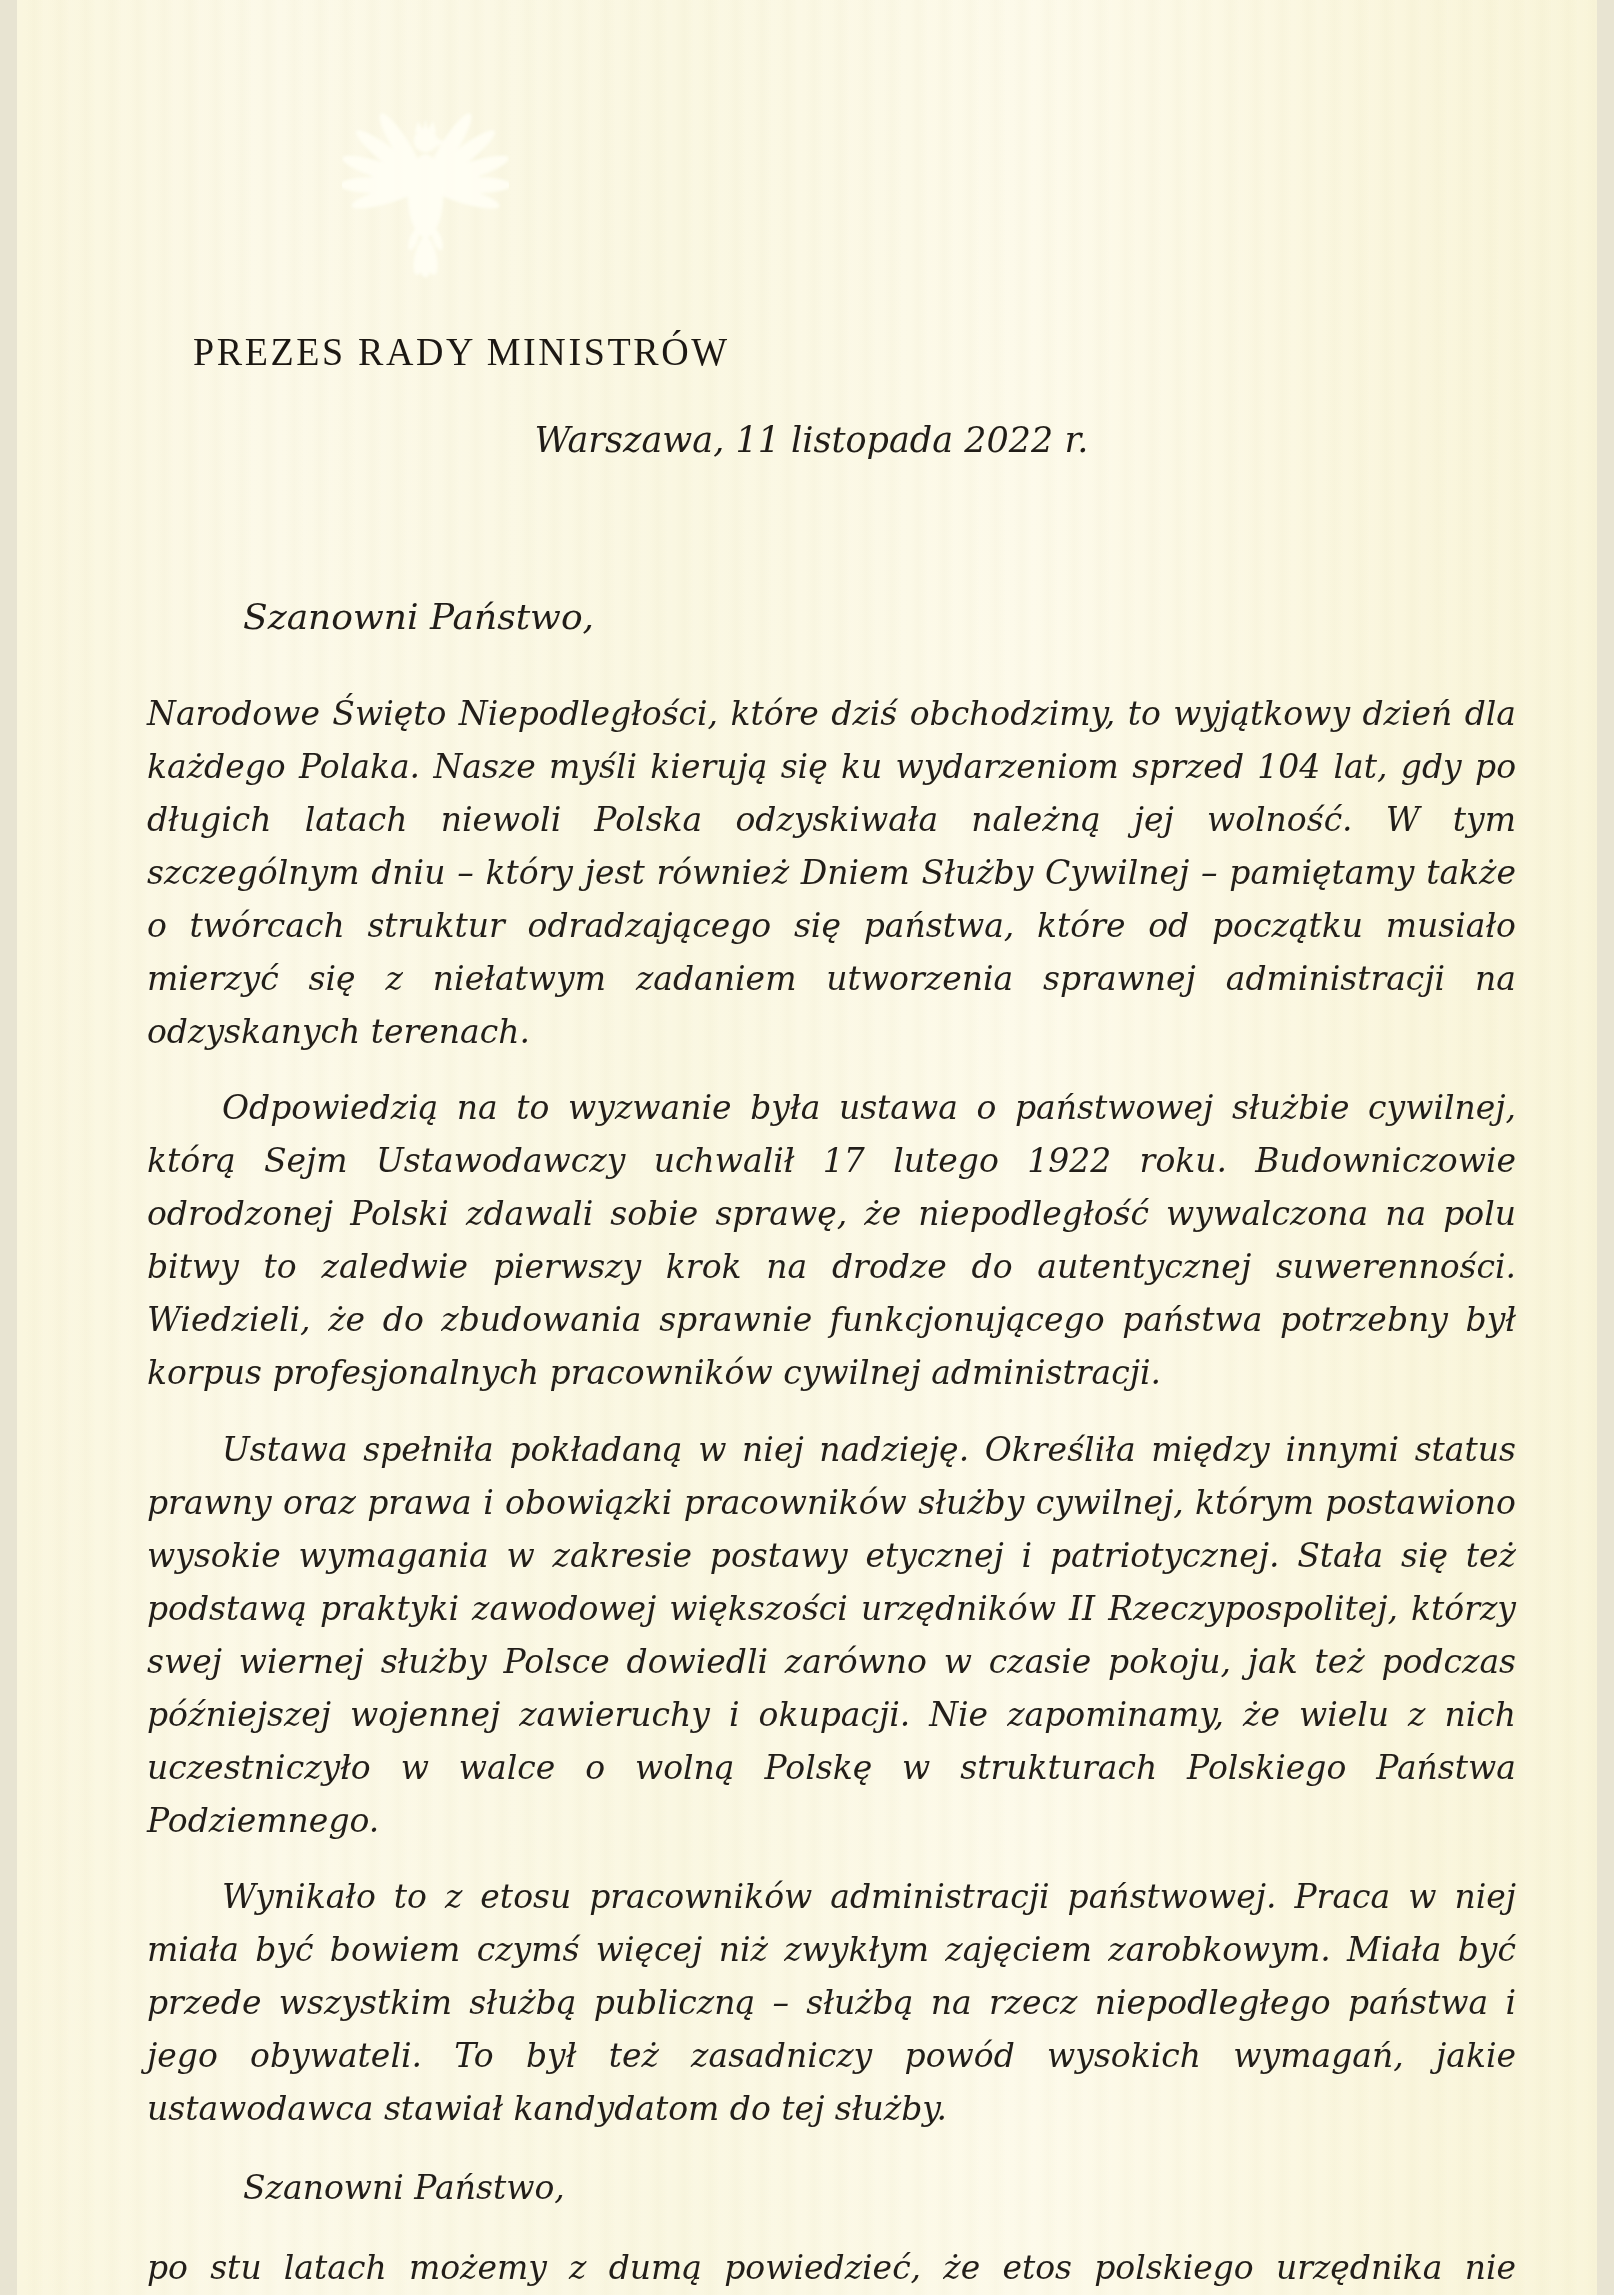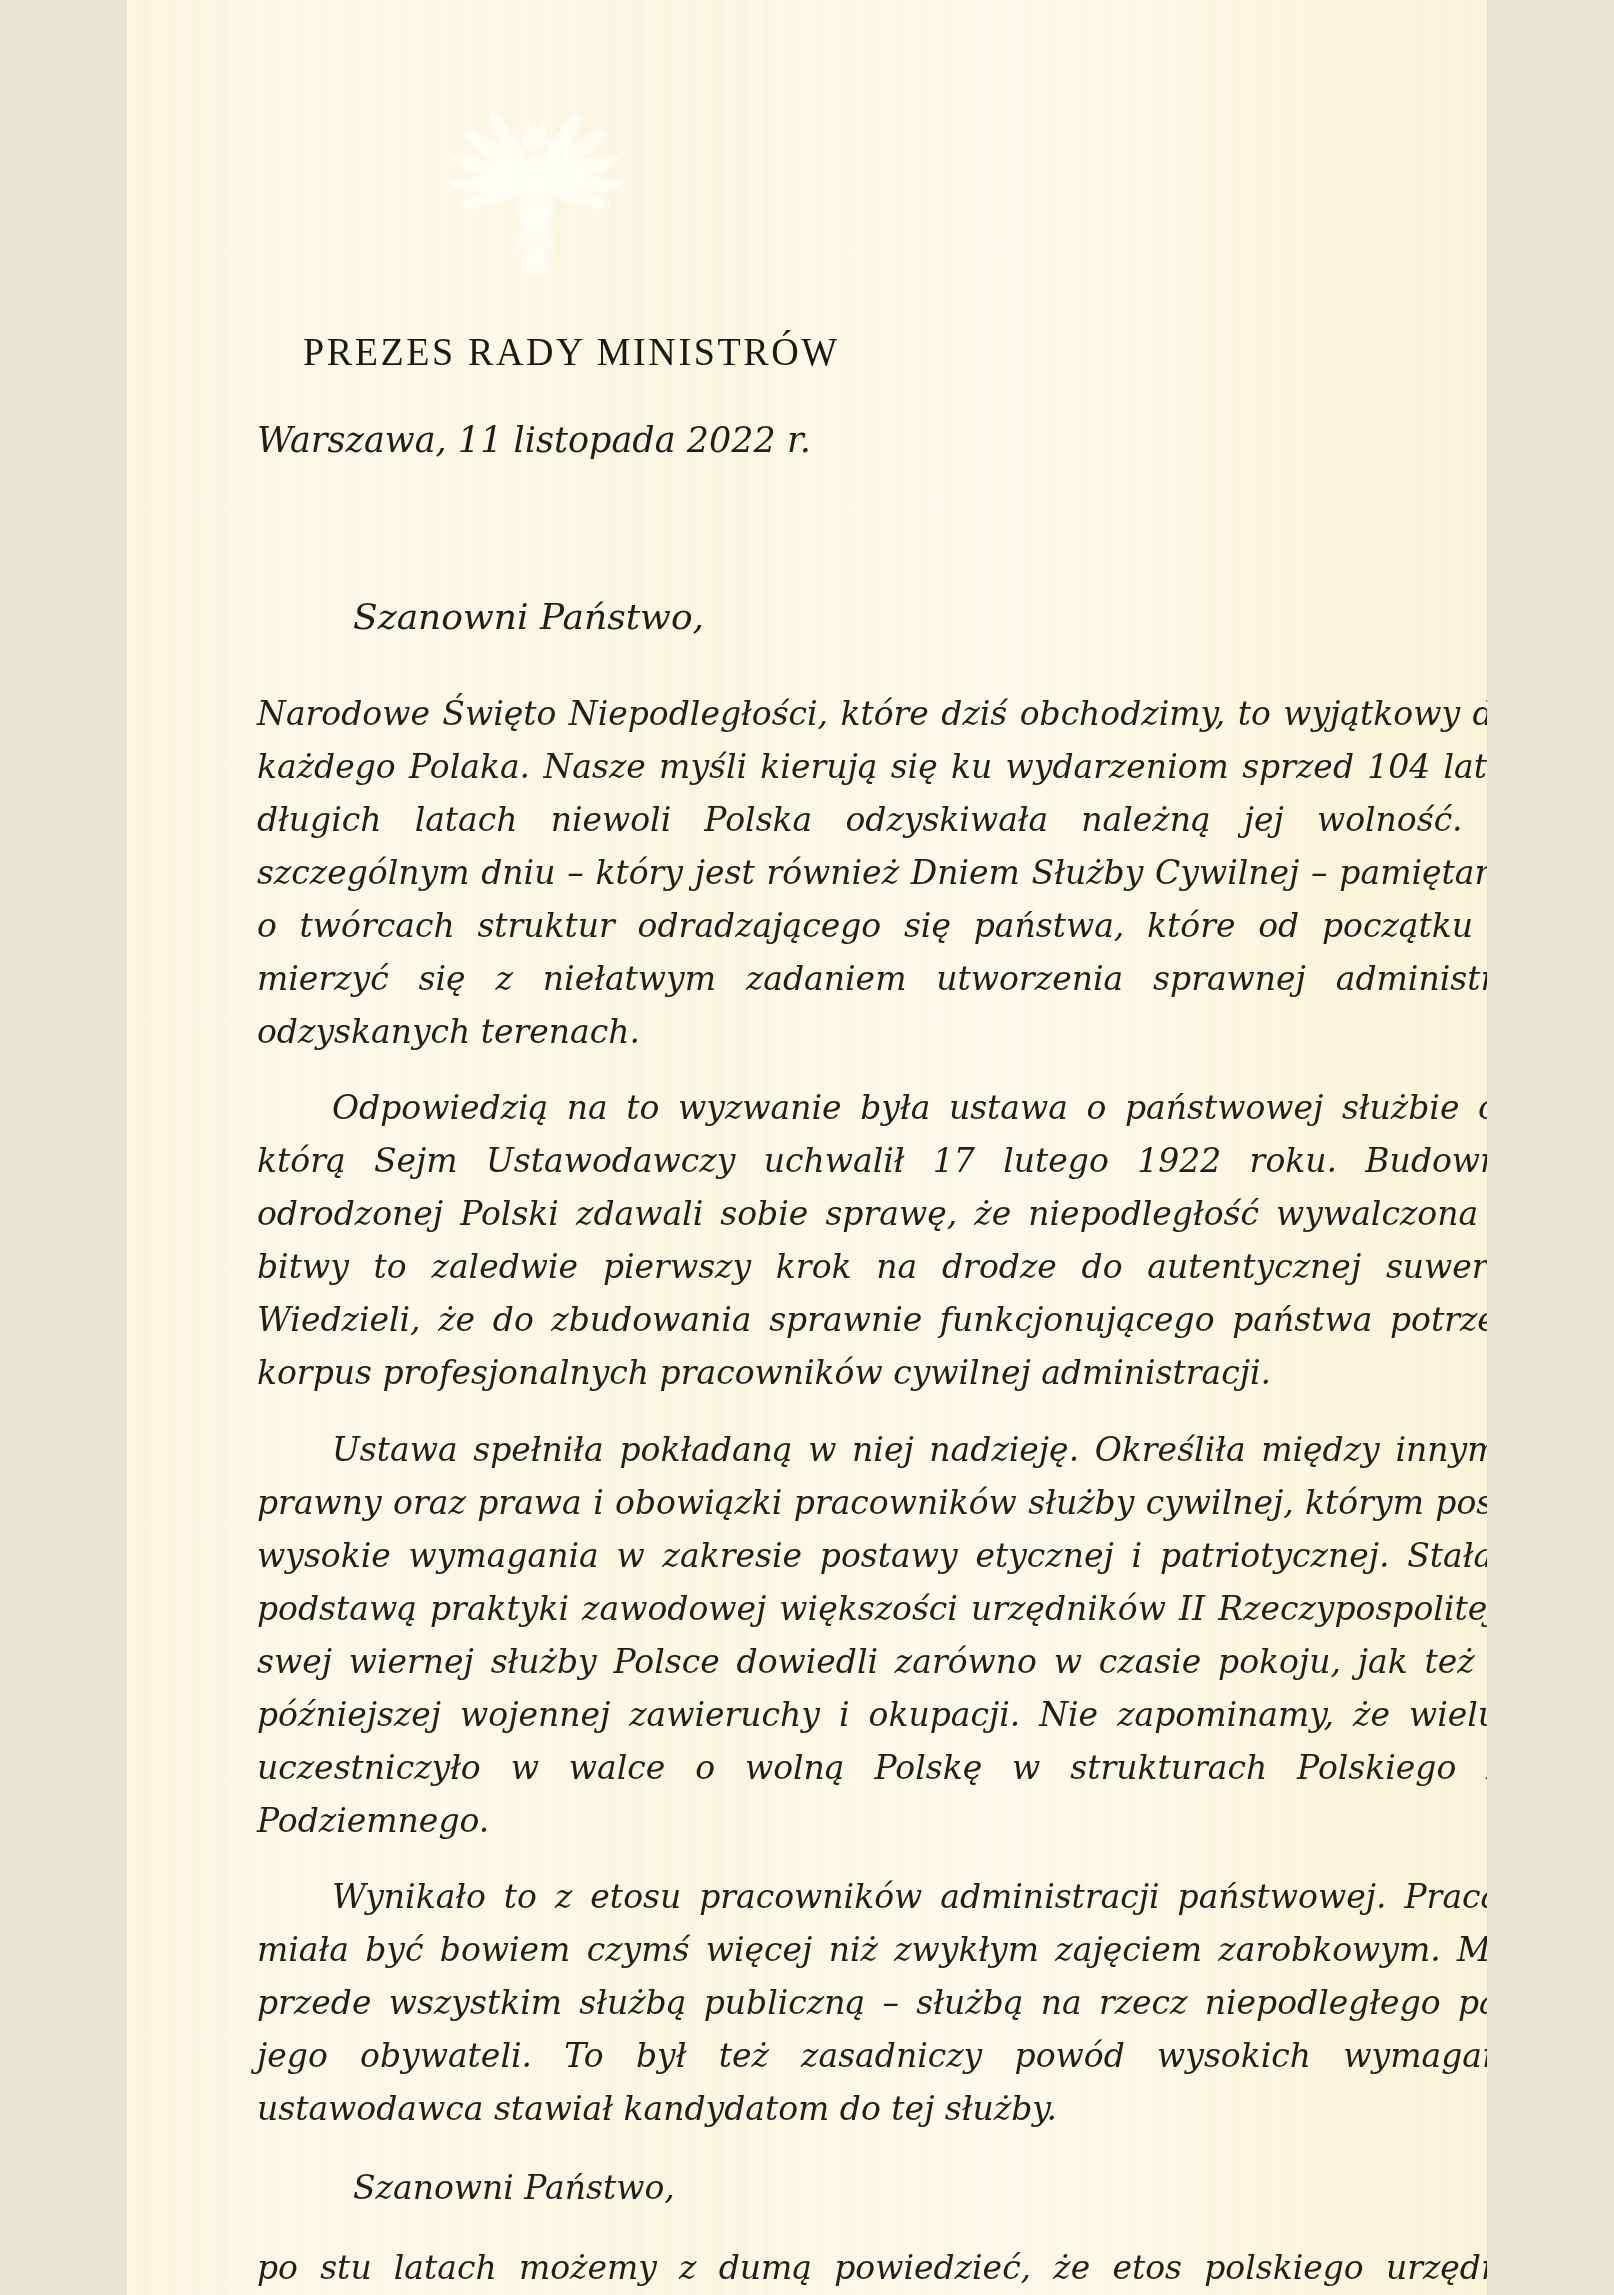--- a/index.html
+++ b/index.html
@@ -3,21 +3,21 @@
 <meta charset="utf-8">
 <title>Letter — Prezes Rady Ministrów</title>
 <style>
   html, body {
     margin: 0;
     padding: 0;
     background: #e8e4d2;
   }
   .page {
     position: relative;
-    width: 1360px;
+    width: 1580px;
     height: 2295px;
     margin: 0 auto;
     overflow: hidden;
     color: #211d18;
     background:
       repeating-linear-gradient(90deg,
         rgba(255,255,255,0.05) 0px, rgba(255,255,255,0.0) 9px,
         rgba(190,180,120,0.04) 17px, rgba(255,255,255,0.0) 26px),
       linear-gradient(90deg, #faf6de 0%, #fcf9e8 16%, #faf7e1 42%,
         #fdfaea 64%, #faf6dd 88%, #f9f5da 100%);
@@ -46,21 +46,21 @@
     white-space: nowrap;
     transform: scaleY(1.08);
     transform-origin: left top;
   }
 
   .dateline {
     position: absolute;
     left: 130px;
     top: 420px;
     width: 1329px;
-    text-align: left;
+    text-align: center;
     font-style: italic;
     font-size: 35px;
     color: #211d18;
     white-space: nowrap;
   }
 
   .salutation-first {
     position: absolute;
     left: 226px;
     top: 596px;

